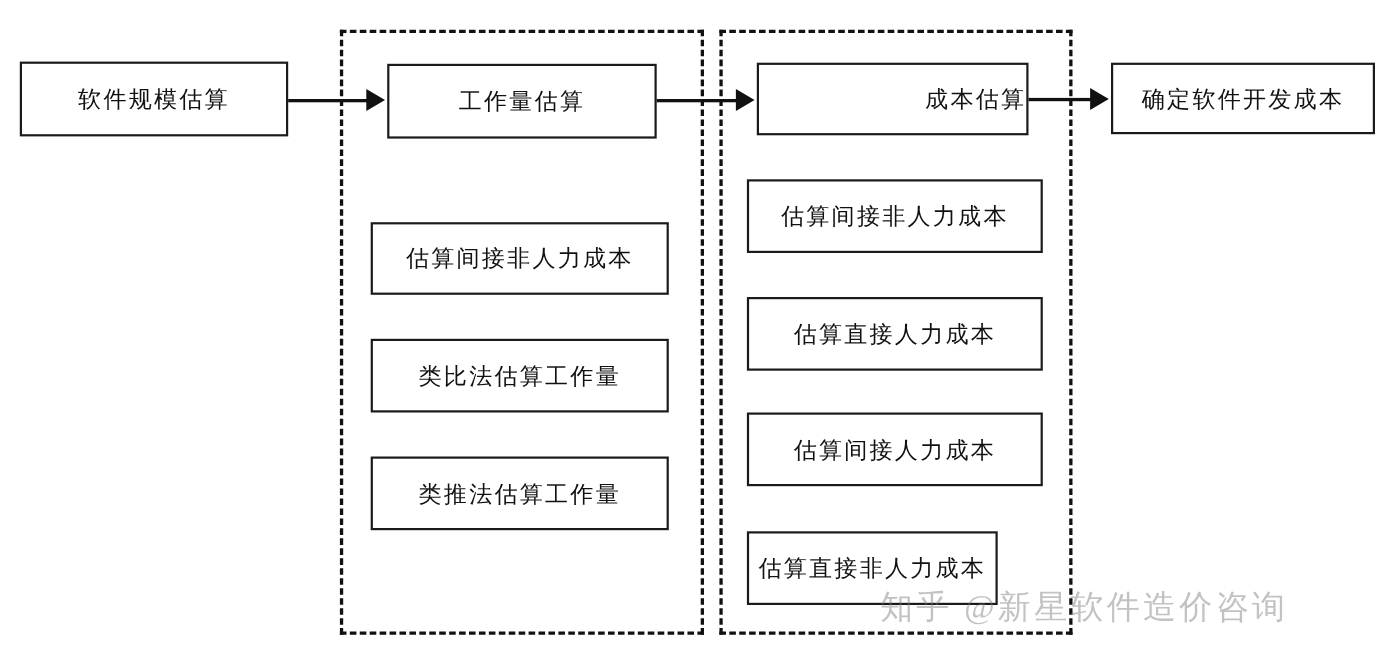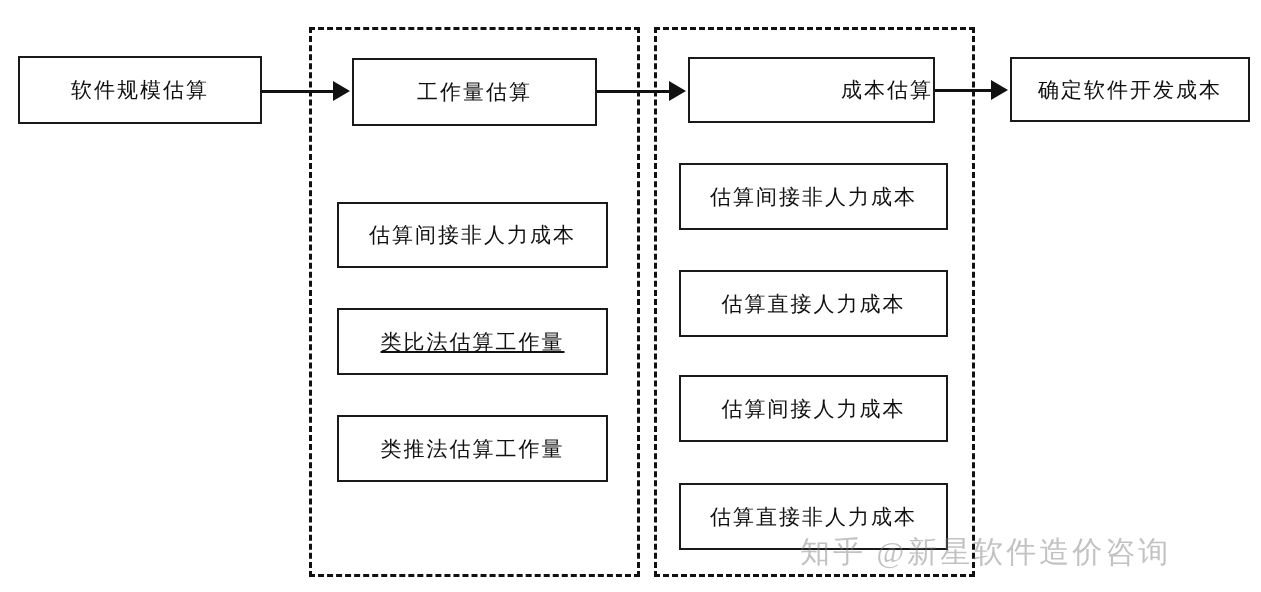--- a/index.html
+++ b/index.html
@@ -94,41 +94,41 @@
   </div>
 
   <div class="node primary" id="node-final" style="left: 1010px; top: 57px; width: 240px; height: 65px;">
     <span>确定软件开发成本</span>
   </div>
 
   <div class="node sub" id="effort-method-0" style="left: 337px; top: 202px; width: 271px; height: 66px;">
     <span>估算间接非人力成本</span>
   </div>
 
-  <div class="node sub" id="effort-method-1" style="left: 337px; top: 308px; width: 271px; height: 67px; text-decoration: underline;">
+  <div class="node sub" id="effort-method-1" style="left: 337px; top: 308px; width: 271px; height: 67px;">
     <span>类比法估算工作量</span>
   </div>
 
   <div class="node sub" id="cost-item-0" style="left: 679px; top: 163px; width: 269px; height: 67px;">
     <span>估算间接非人力成本</span>
   </div>
 
   <div class="node sub" id="effort-method-2" style="left: 337px; top: 415px; width: 271px; height: 67px;">
     <span>类推法估算工作量</span>
   </div>
 
   <div class="node sub" id="cost-item-1" style="left: 679px; top: 270px; width: 269px; height: 67px;">
     <span>估算直接人力成本</span>
   </div>
 
   <div class="node sub" id="cost-item-2" style="left: 679px; top: 375px; width: 269px; height: 67px;">
     <span>估算间接人力成本</span>
   </div>
 
-  <div class="node sub" id="cost-item-3" style="left: 679px; top: 483px; width: 269px; height: 67px; align-items: center;">
+  <div class="node sub" id="cost-item-3" style="left: 679px; top: 483px; width: 228px; height: 67px; align-items: center;">
     <span>估算直接非人力成本</span>
   </div>
 
   <div class="arrow" id="arrow-0" style="left: 262px; top: 90px; width: 73px;"></div>
   <div class="arrow-head" id="arrow-head-0" style="left: 333px; top: 81px;"></div>
 
   <div class="arrow" id="arrow-1" style="left: 597px; top: 90px; width: 74px;"></div>
   <div class="arrow-head" id="arrow-head-1" style="left: 669px; top: 81px;"></div>
 
   <div class="arrow" id="arrow-2" style="left: 935px; top: 89px; width: 58px;"></div>

